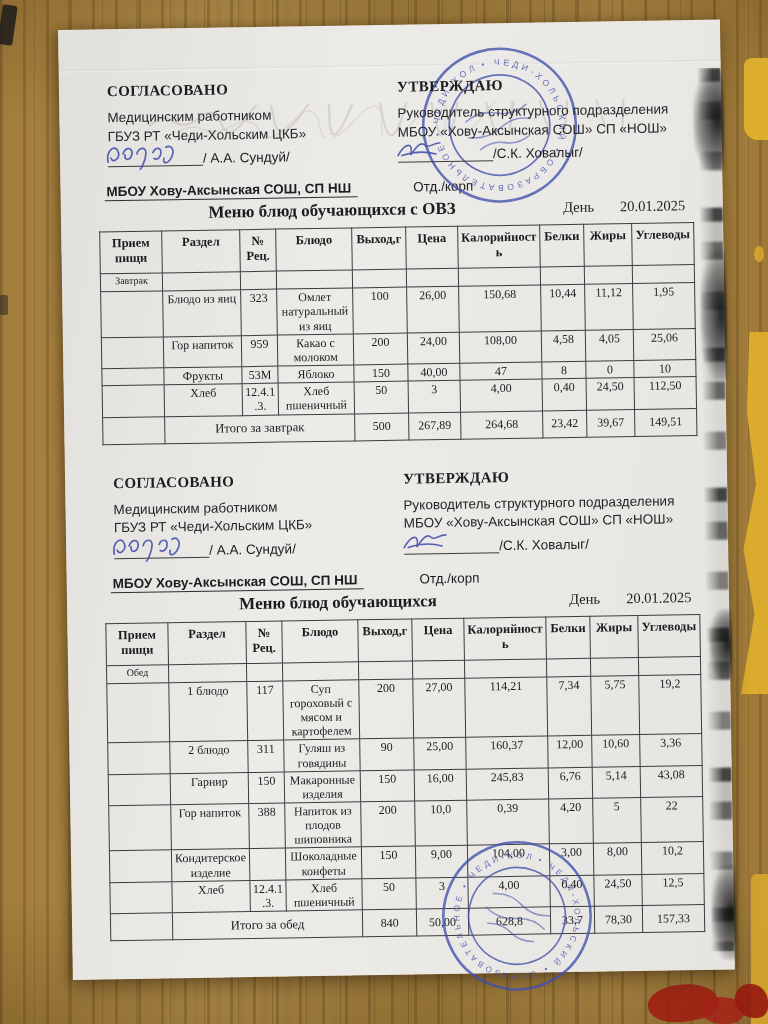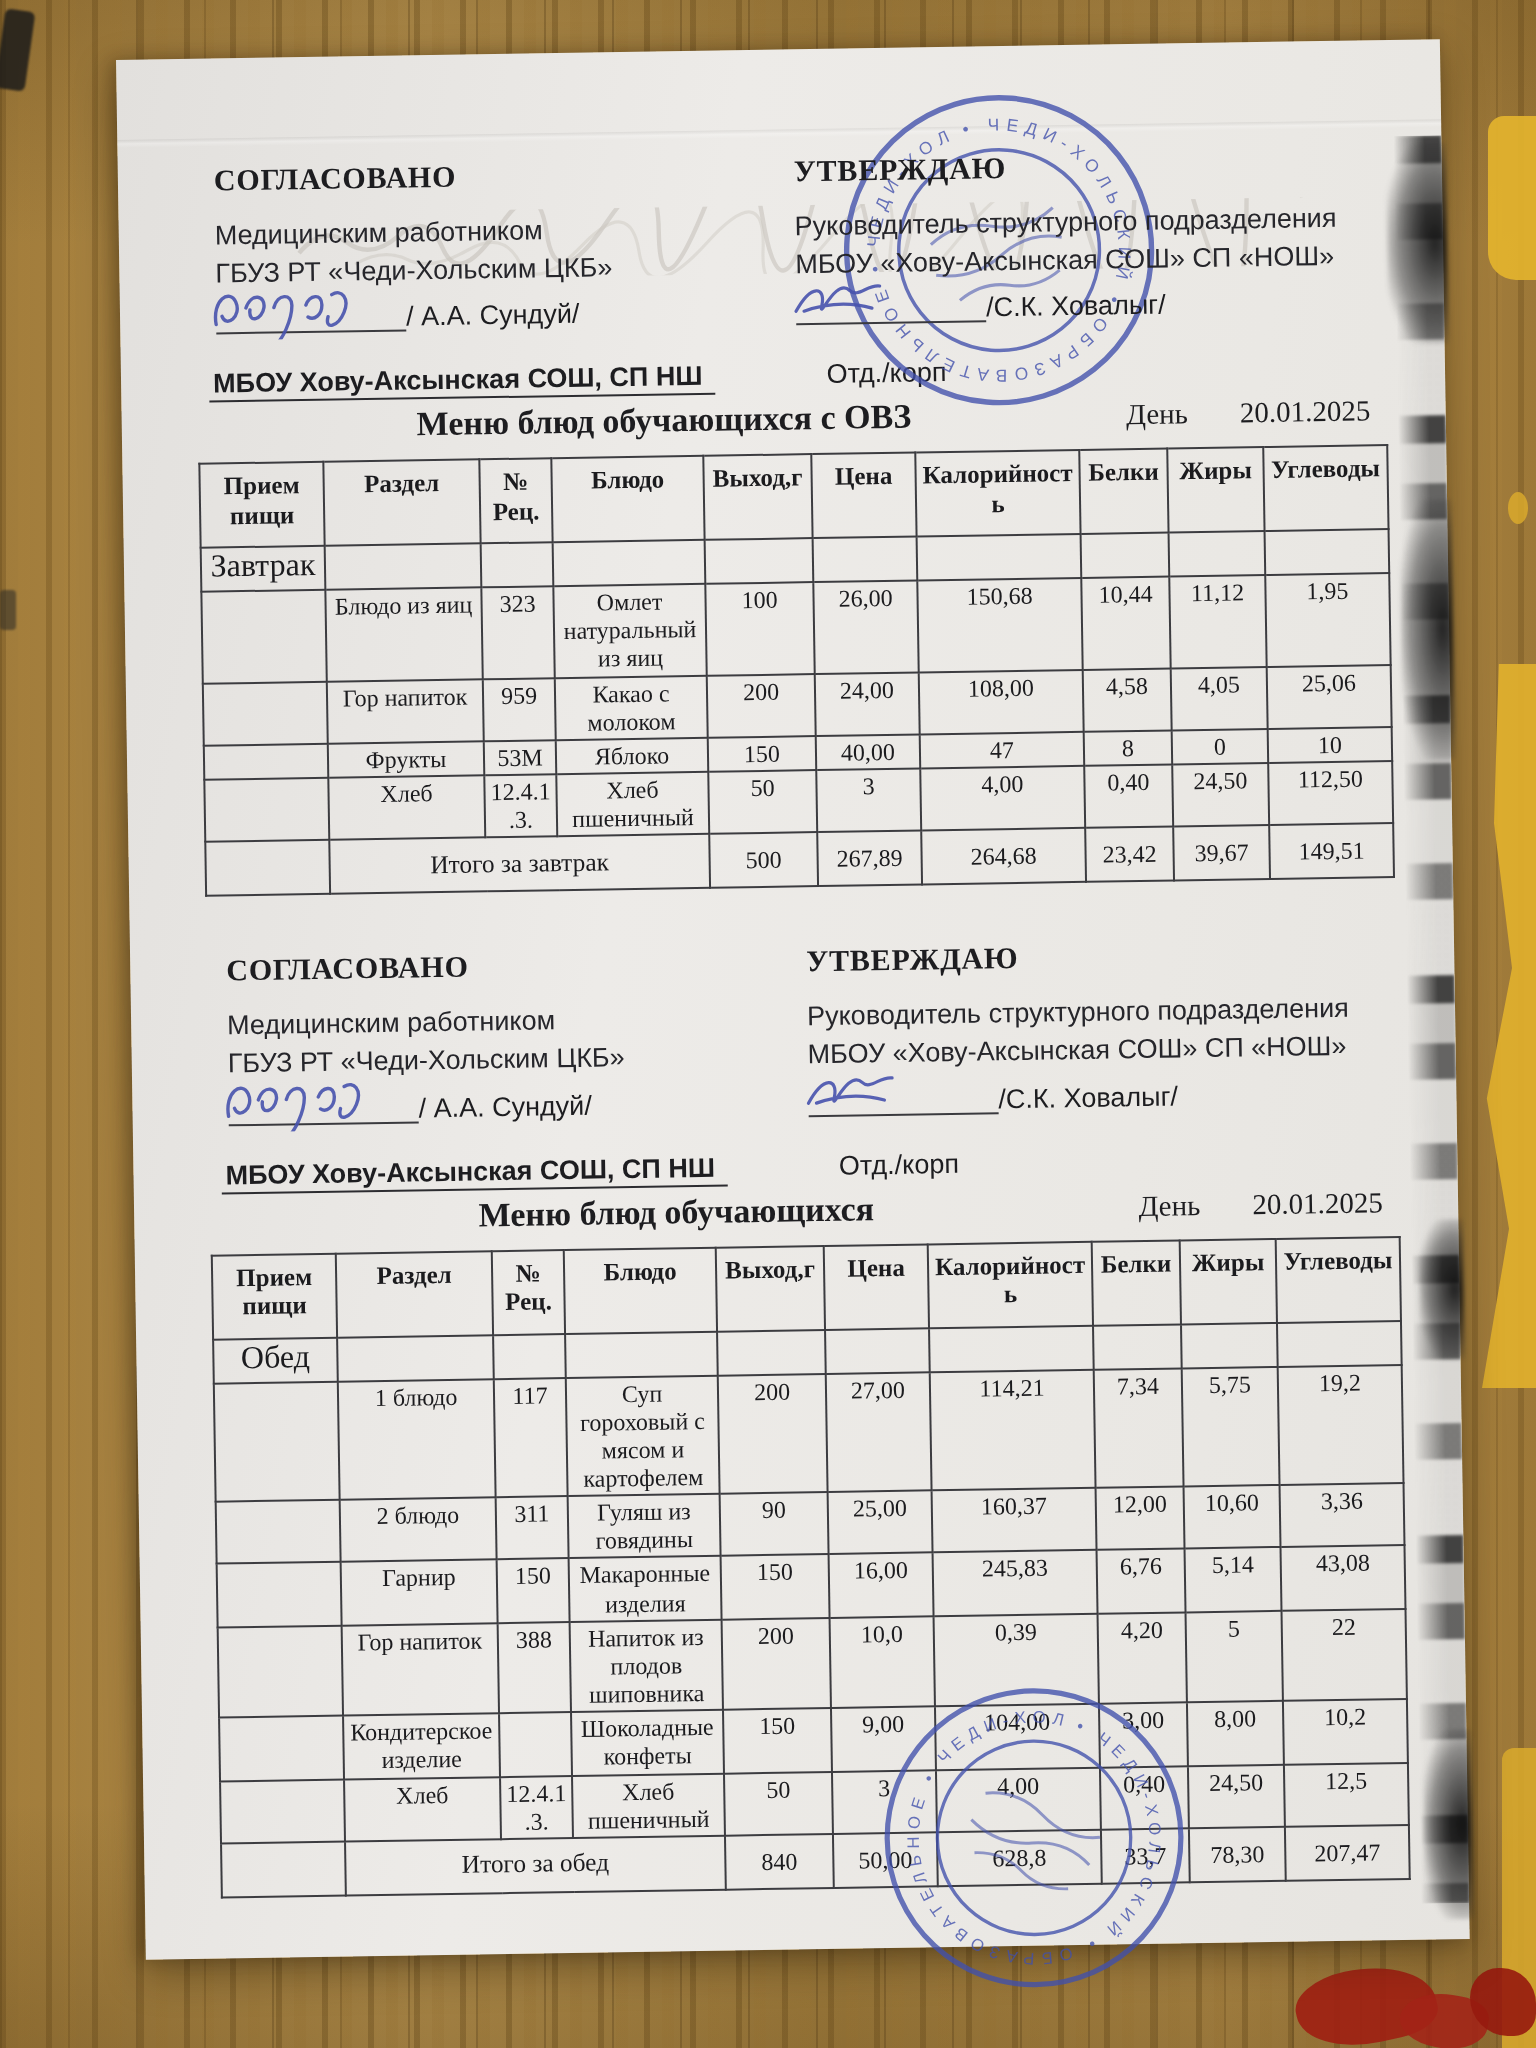--- a/index.html
+++ b/index.html
@@ -67,21 +67,21 @@
   .title-wrap{width:468px;text-align:center;}
   .menu-title{font-weight:bold;font-size:17px;}
   .day-label{margin-left:auto;font-size:14.5px;}
   .date-value{margin-left:26px;width:88px;font-size:14.5px;}
   
   table.menu{border-collapse:collapse;table-layout:fixed;width:594px;margin:7px 0 0 38px;
     font-family:"Liberation Serif",serif;font-size:12px;color:#1b1b1e;}
   table.menu th,table.menu td{border:1px solid #3c3c40;padding:1px 2px;text-align:center;
     vertical-align:top;line-height:1.18;overflow-wrap:anywhere;}
   table.menu th{font-weight:bold;font-size:12.5px;height:36px;padding-top:4px;}
-  td.cell-meal{text-align:left;font-size:16px;padding-left:4px;height:15px;margin-left:40px;}
+  td.cell-meal{text-align:left;font-size:10px;padding-left:4px;height:15px;margin-left:40px;}
   tr.row-total td{vertical-align:middle;height:24px;}
   td.cell-total-label{font-size:12.7px;}
   
   .stamp{position:absolute;opacity:.78;pointer-events:none;}
   .stamp-1{left:358px;top:20px;transform:rotate(-16deg);}
   .stamp-2{left:366px;top:398px;transform:rotate(22deg);}
 </style>
 </head>
 <body>
 
@@ -424,19 +424,19 @@
               <td>12,5</td>
             </tr>
             <tr class="row-total">
               <td></td>
               <td colspan="3" class="cell-total-label">Итого за обед</td>
               <td>840</td>
               <td>50,00</td>
               <td>628,8</td>
               <td>33,7</td>
               <td>78,30</td>
-              <td>207,47</td>
+              <td>157,33</td>
             </tr>
           </tbody>
       </table>
     </section>
   </div>
 </div>
 
 </body></html>

